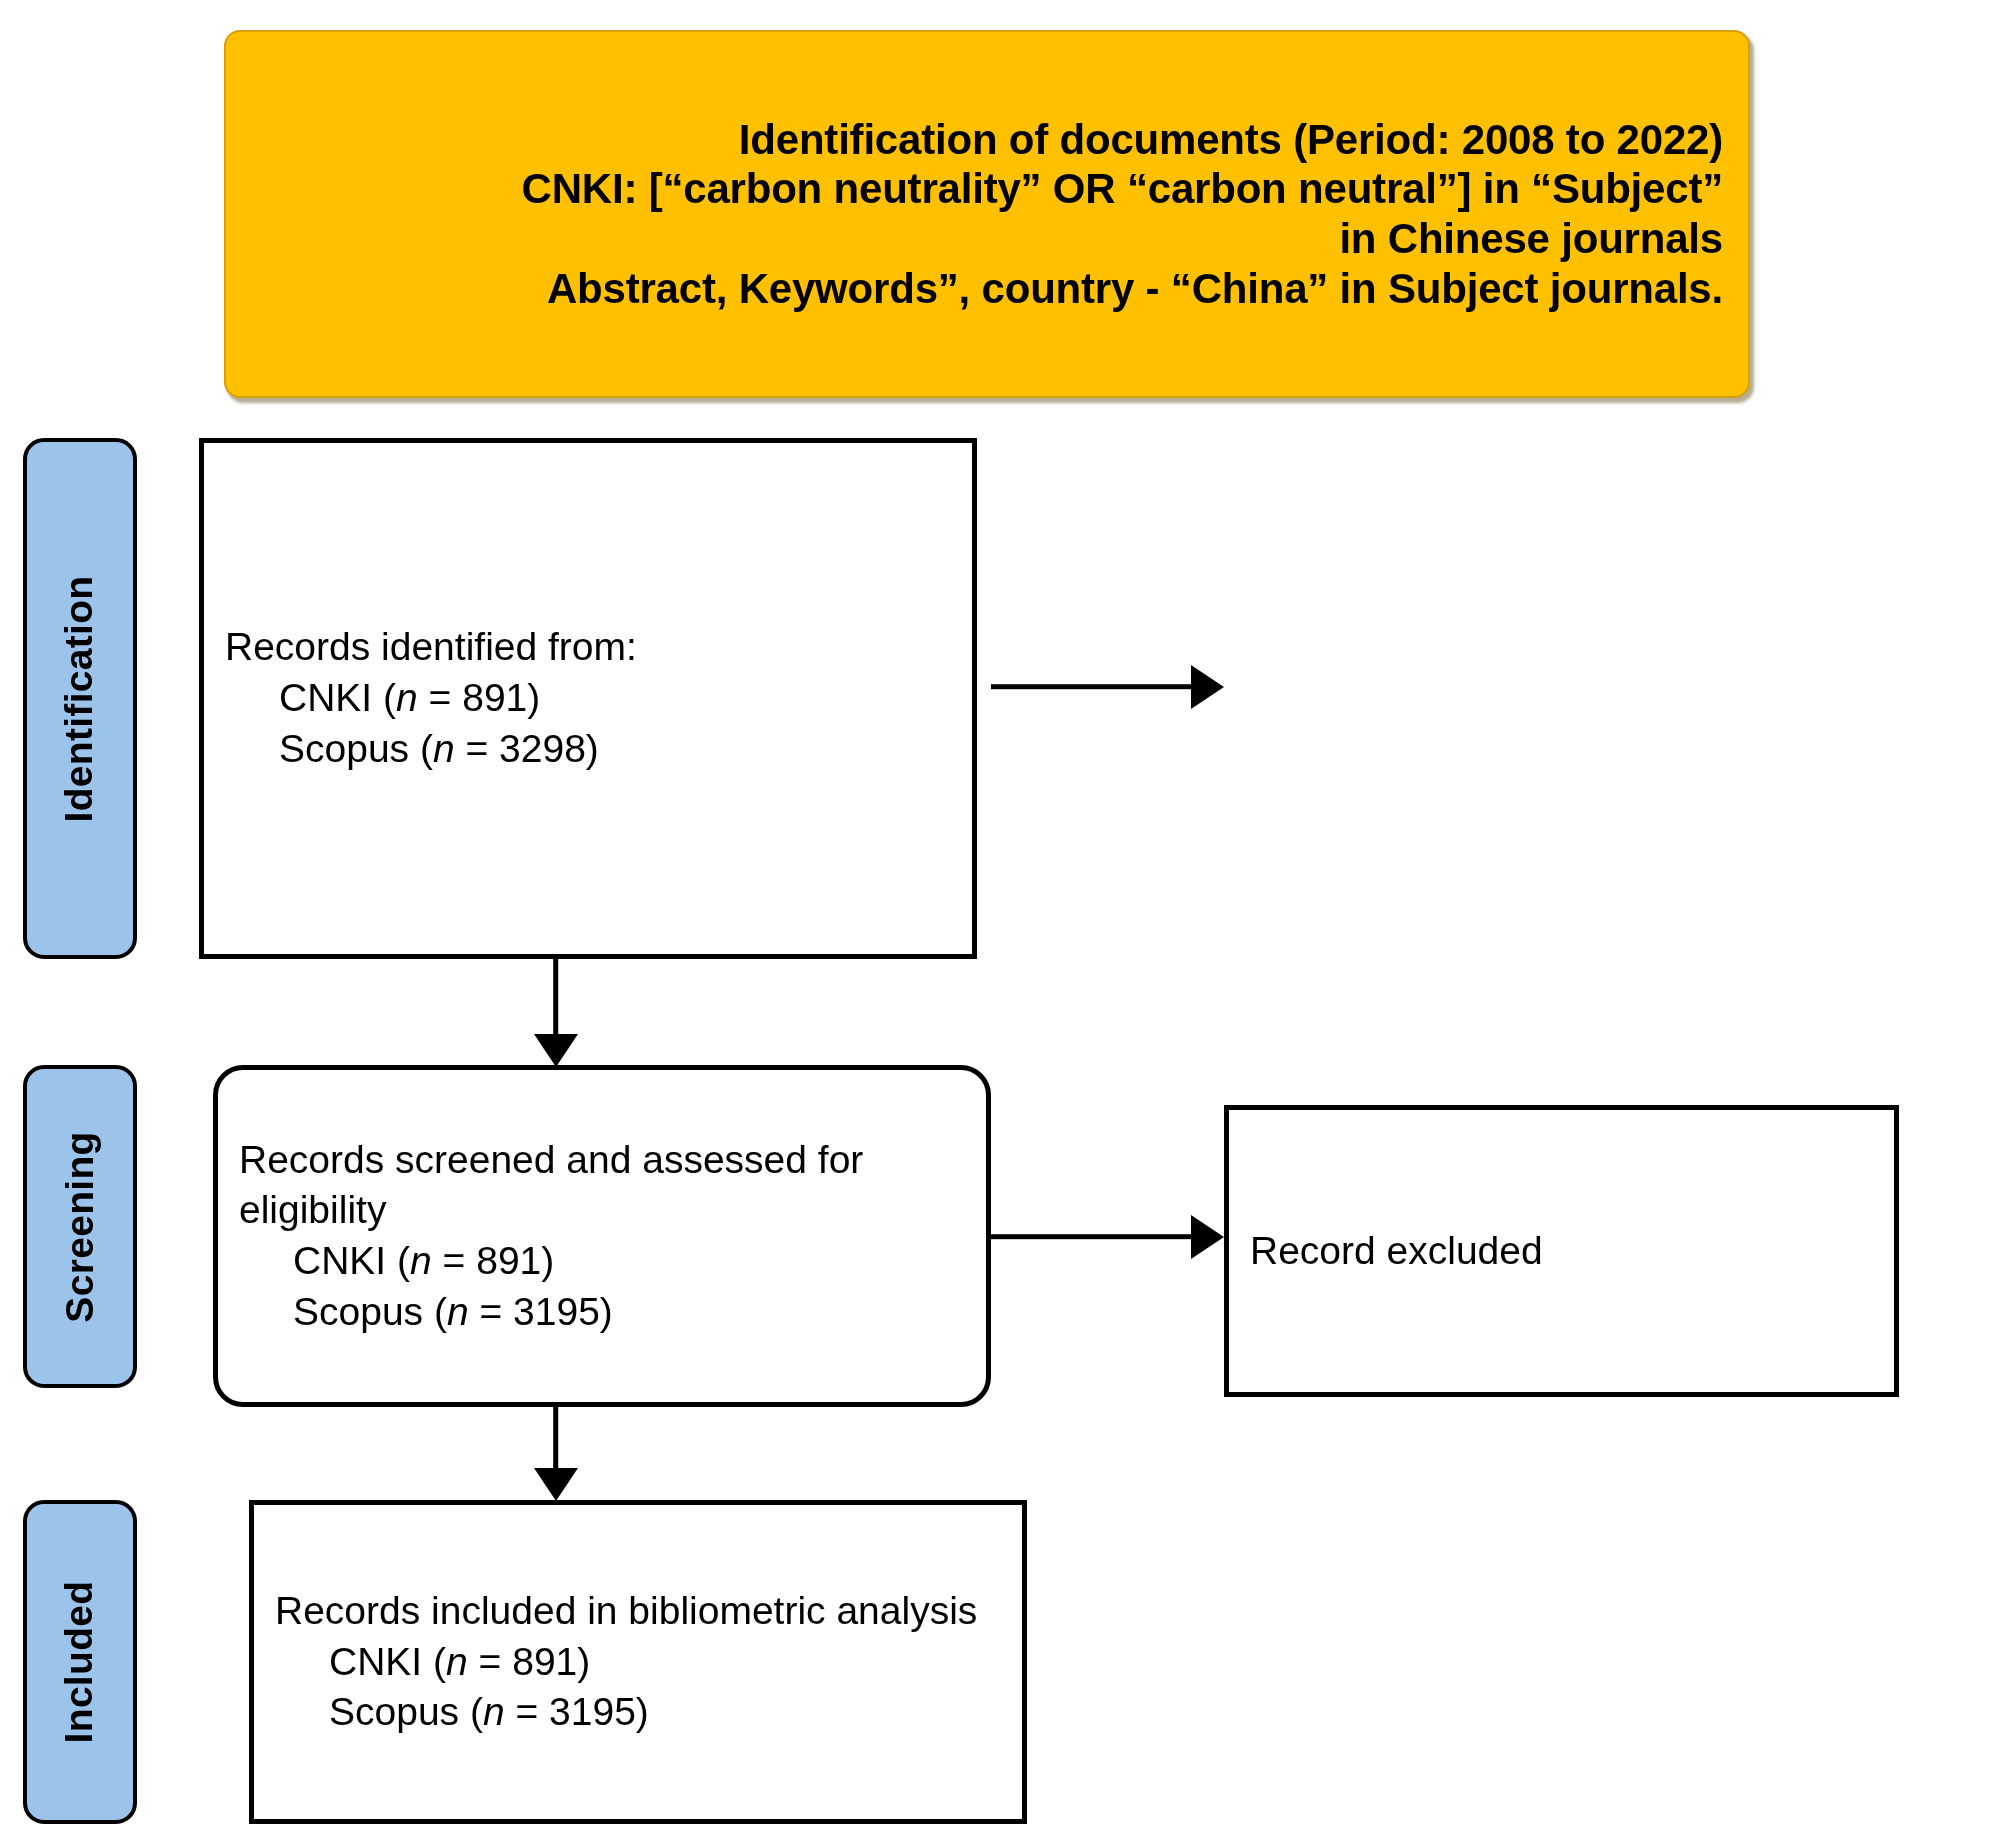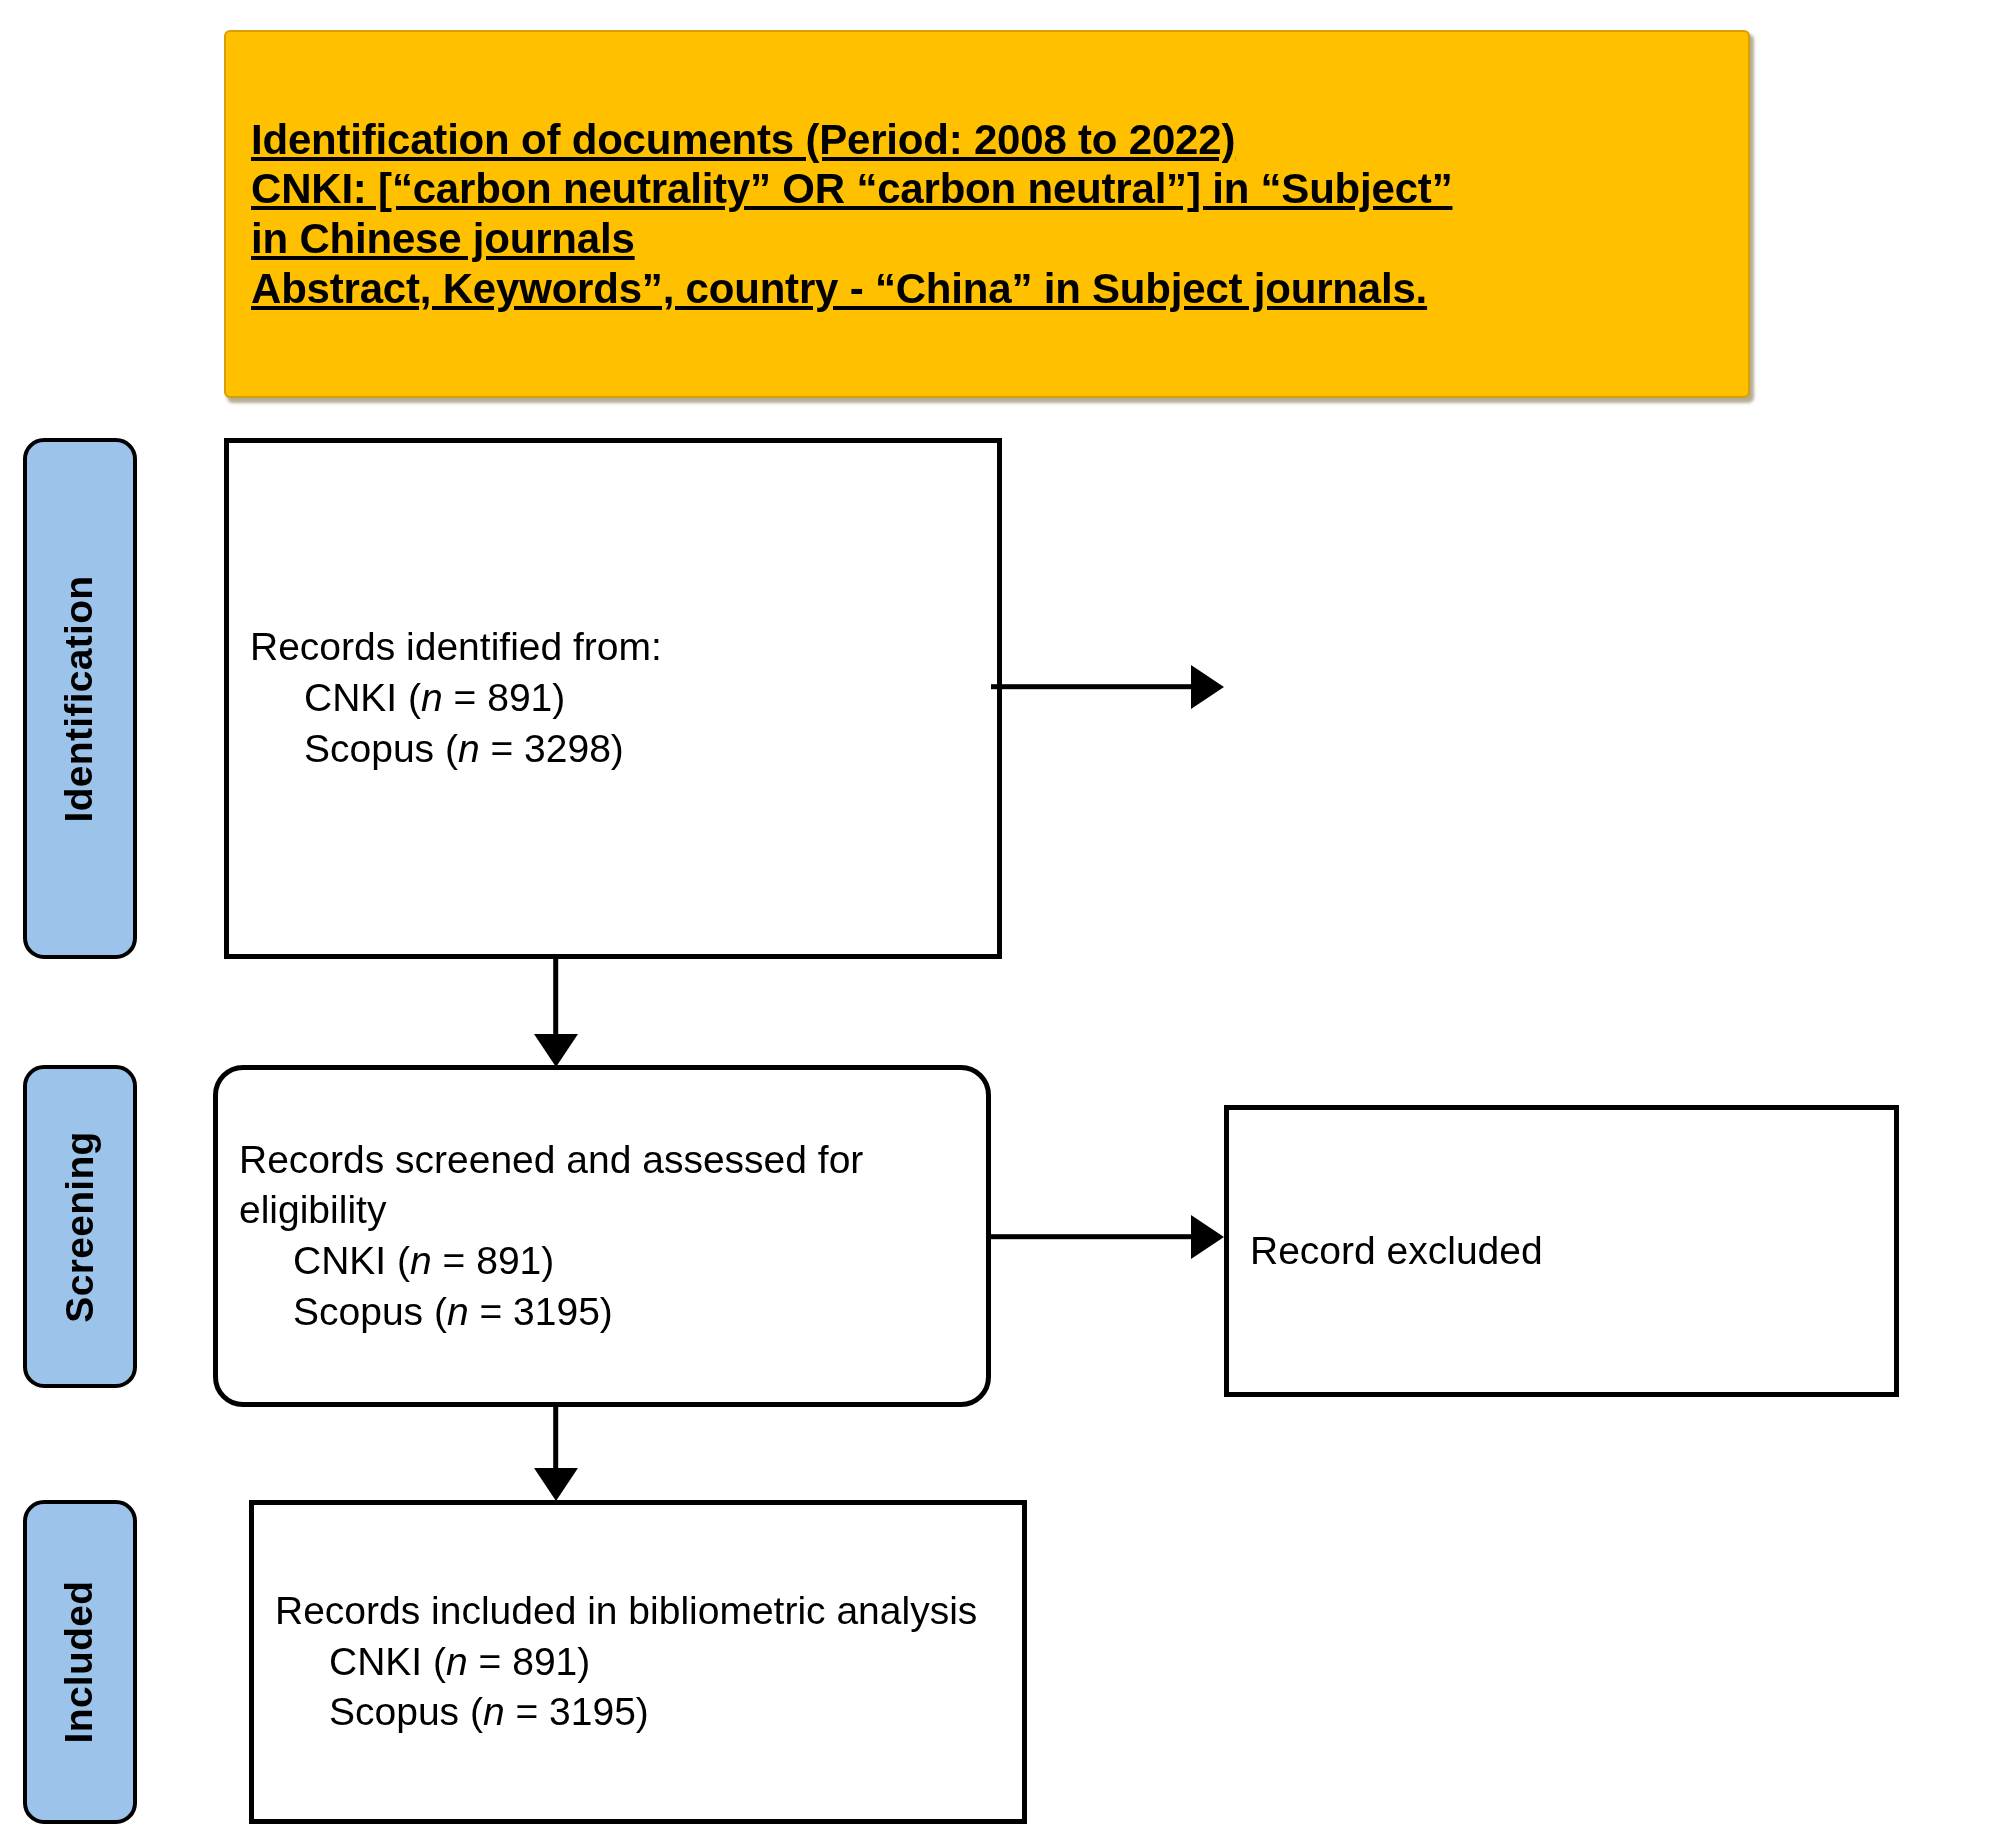--- a/index.html
+++ b/index.html
@@ -27,29 +27,28 @@
   }
 
   
   .header-box {
     position: absolute;
     left: 224px;
     top: 30px;
     width: 1526px;
     height: 368px;
     background: #FFC000;
-    border-radius: 6px;
+    border-radius: 16px;
     border: 2.5px solid #d79f04;
     box-shadow: 3.8px 4.4px 3.1px rgba(90,72,18,0.45);
     display: flex;
     flex-direction: column;
-    align-items: flex-start;
+    align-items: flex-end;
     justify-content: center;
     padding: 8.8px 25px;
-    text-decoration: underline;
   }
   .header-line {
     font-size: 42px;
     font-weight: bold;
     line-height: 1.18;
     text-align: center;
     color: #000;
     letter-spacing: -0.2px;
     white-space: nowrap;
   }
@@ -87,21 +86,21 @@
     justify-content: center;
   }
   .ptext {
     font-size: 39px;
     line-height: 1.30;
     color: #000;
   }
   .ptext .ind { display: block; padding-left: 54px; }
   .ptext em { font-style: italic; }
 
-  #box-identified { left: 224px;  top: 438px;  width: 778px; height: 521px; }
+  #box-identified { left: 199px;  top: 438px;  width: 778px; height: 521px; }
   #box-removed    { left: 1224px; top: 438px;  width: 779px; height: 521px; }
   #box-screened   { left: 213px;  top: 1065px; width: 778px; height: 342px; border-radius: 30px; }
   #box-excluded   { left: 1224px; top: 1105px; width: 675px; height: 292px; }
   #box-included   { left: 213px;  top: 1500px; width: 778px; height: 324px; margin-left: 36px; }
 
   #box-identified .ptext,
   #box-screened   .ptext { }
 
   
   .arrow { position: absolute; }

